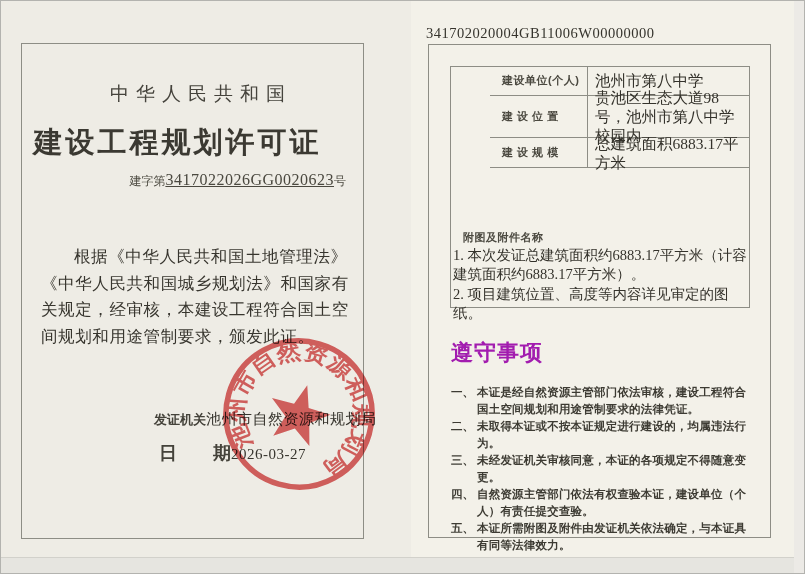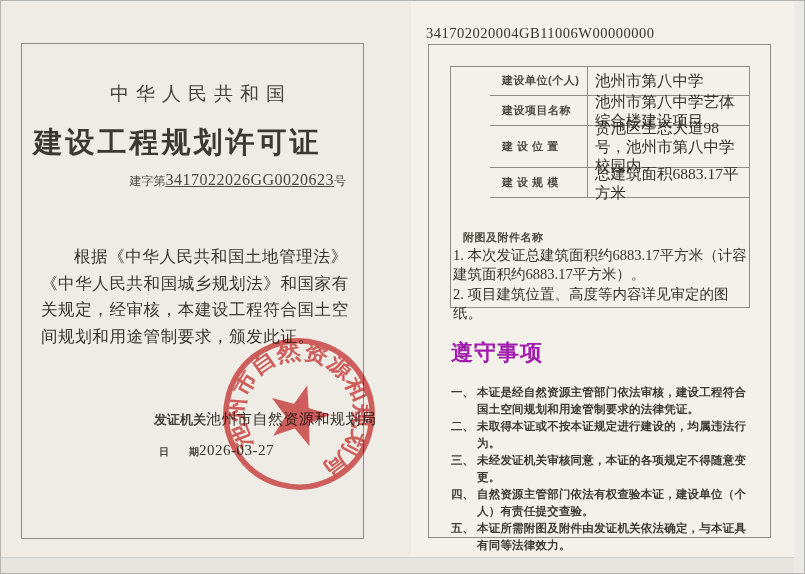--- a/index.html
+++ b/index.html
@@ -24,21 +24,21 @@
     font-size:29px;letter-spacing:3px;color:#3b3932;}
   .lp-certno{position:absolute;left:20px;top:170px;width:325px;text-align:right;color:#4a483f;}
   .lp-certno .pre,.lp-certno .suf{font-size:12px;}
   .lp-certno .num{font-size:16px;text-decoration:underline;letter-spacing:0.5px;}
   .lp-body{position:absolute;left:40px;top:243px;width:314px;
     font-size:16.5px;line-height:26.5px;letter-spacing:0.6px;text-indent:2em;color:#37352e;}
   .lp-issuer{position:absolute;left:153px;top:409px;white-space:nowrap;}
   .lp-issuer .lab{font-family:"Liberation Sans","DejaVu Sans",sans-serif;font-weight:bold;font-size:13px;color:#44423a;}
   .lp-issuer .val{font-size:15px;color:#37352e;letter-spacing:0.5px;}
   .lp-date{position:absolute;left:158px;top:440px;white-space:nowrap;}
-  .lp-date .lab{font-family:"Liberation Sans","DejaVu Sans",sans-serif;font-weight:bold;font-size:10px;color:#44423a;}
+  .lp-date .lab{font-family:"Liberation Sans","DejaVu Sans",sans-serif;font-weight:bold;font-size:18px;color:#44423a;}
   .lp-date .val{font-size:15px;color:#37352e;letter-spacing:0.5px;}
   .seal{position:absolute;left:218px;top:333px;width:160px;height:160px;
     opacity:0.88;mix-blend-mode:multiply;transform:rotate(16deg);}
 
   
   .rp-serial{position:absolute;left:425px;top:24px;font-size:14.5px;letter-spacing:0.5px;color:#35332c;}
   .rp-box{position:absolute;left:427px;top:43px;width:343px;height:494px;border:1px solid #8d8d85;box-sizing:border-box;}
   .rp-inner{position:absolute;left:449px;top:65px;width:300px;height:242px;border:1px solid #8d8d85;box-sizing:border-box;}
   .rp-table{position:absolute;left:449px;top:65px;width:300px;}
   .rp-row{display:flex;border-bottom:1px solid #8d8d85;box-sizing:border-box;margin-left:40px;}
@@ -105,24 +105,20 @@
   <div class="rp-serial">341702020004GB11006W00000000</div>
 
   <div class="rp-box"></div>
   <div class="rp-inner"></div>
 
   <div class="rp-table">
     <div class="rp-row r1">
       <div class="cell-l">建设单位(个人)</div>
       <div class="cell-v">池州市第八中学</div>
     </div>
-    <div class="rp-row r2">
-      <div class="cell-l">建设项目名称</div>
-      <div class="cell-v">池州市第八中学艺体综合楼建设项目</div>
-    </div>
     <div class="rp-row r3">
       <div class="cell-l">建 设 位 置</div>
       <div class="cell-v">贵池区生态大道98号，池州市第八中学校园内。</div>
     </div>
     <div class="rp-row r4">
       <div class="cell-l">建 设 规 模</div>
       <div class="cell-v">总建筑面积6883.17平方米</div>
     </div>
   </div>
 

